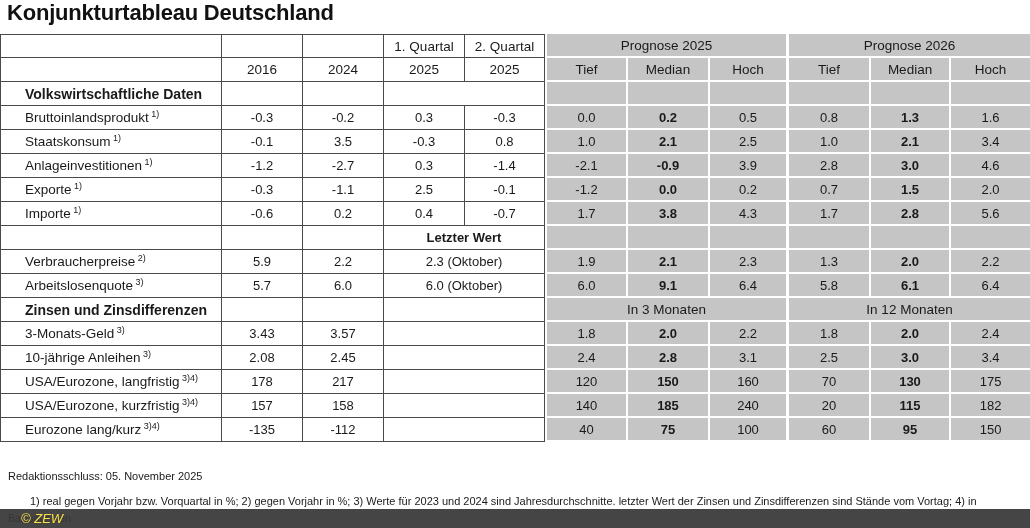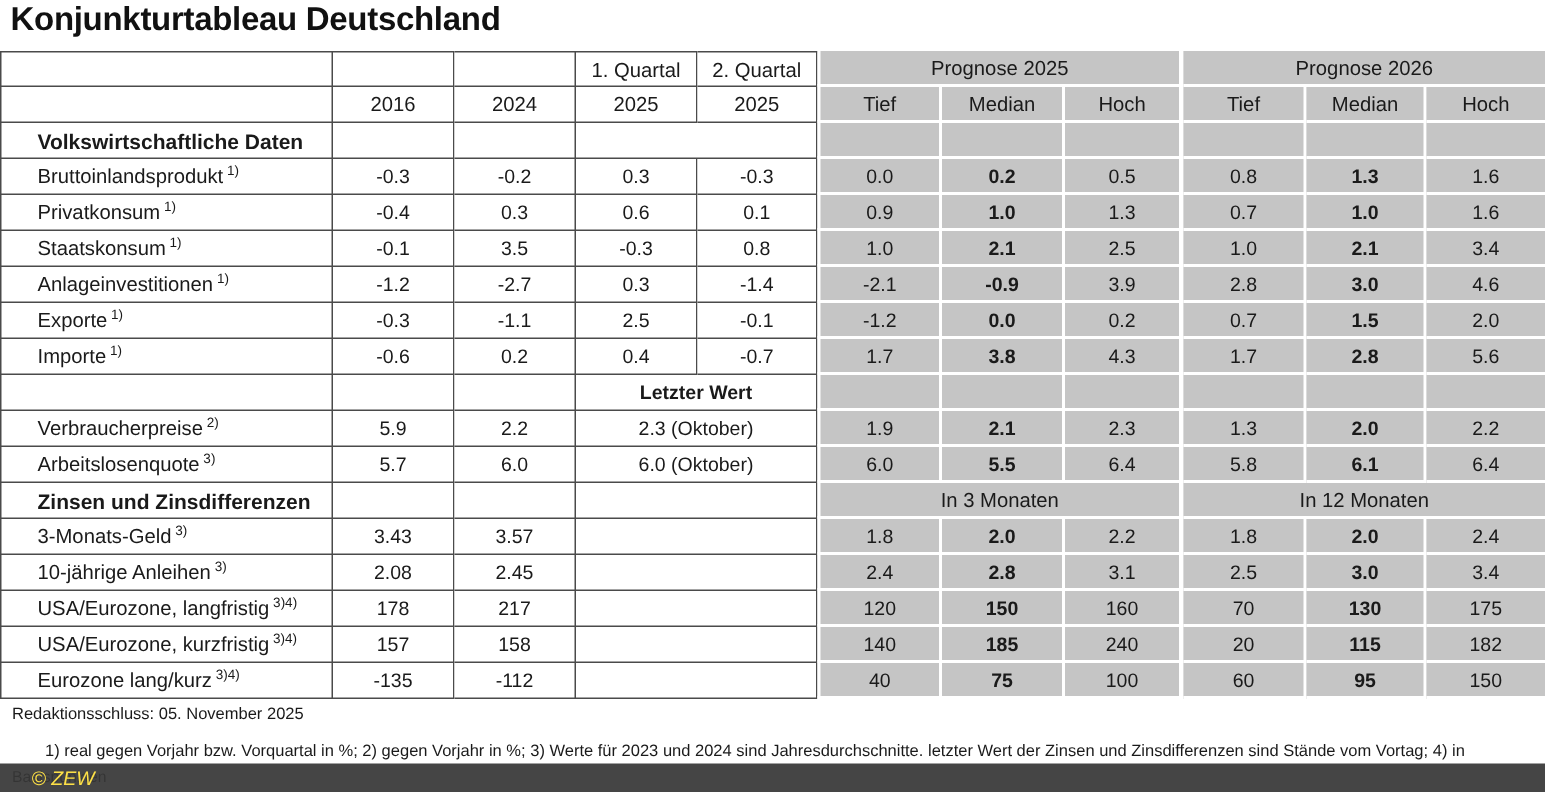--- a/index.html
+++ b/index.html
@@ -92,33 +92,20 @@
           <td class="w num">0.3</td>
           <td class="w num">-0.3</td>
           <td class="g num gfirst">0.0</td>
           <td class="g num med">0.2</td>
           <td class="g num gdiv">0.5</td>
           <td class="g num">0.8</td>
           <td class="g num med">1.3</td>
           <td class="g num">1.6</td>
         </tr>
         <tr>
-          <td class="w lbl">Privatkonsum<sup> 1)</sup></td>
-          <td class="w num">-0.4</td>
-          <td class="w num">0.3</td>
-          <td class="w num">0.6</td>
-          <td class="w num">0.1</td>
-          <td class="g num gfirst">0.9</td>
-          <td class="g num med">1.0</td>
-          <td class="g num gdiv">1.3</td>
-          <td class="g num">0.7</td>
-          <td class="g num med">1.0</td>
-          <td class="g num">1.6</td>
-        </tr>
-        <tr>
           <td class="w lbl">Staatskonsum<sup> 1)</sup></td>
           <td class="w num">-0.1</td>
           <td class="w num">3.5</td>
           <td class="w num">-0.3</td>
           <td class="w num">0.8</td>
           <td class="g num gfirst">1.0</td>
           <td class="g num med">2.1</td>
           <td class="g num gdiv">2.5</td>
           <td class="g num">1.0</td>
           <td class="g num med">2.1</td>
@@ -186,21 +173,21 @@
           <td class="g num">1.3</td>
           <td class="g num med">2.0</td>
           <td class="g num">2.2</td>
         </tr>
         <tr>
           <td class="w lbl">Arbeitslosenquote<sup> 3)</sup></td>
           <td class="w num">5.7</td>
           <td class="w num">6.0</td>
           <td class="w num" colspan="2">6.0 (Oktober)</td>
           <td class="g num gfirst">6.0</td>
-          <td class="g num med">5.5</td>
+          <td class="g num med">9.1</td>
           <td class="g num gdiv">6.4</td>
           <td class="g num">5.8</td>
           <td class="g num med">6.1</td>
           <td class="g num">6.4</td>
         </tr>
         <tr>
           <td class="w lbl sec">Zinsen und Zinsdifferenzen</td>
           <td class="w"></td>
           <td class="w"></td>
           <td class="w" colspan="2"></td>

